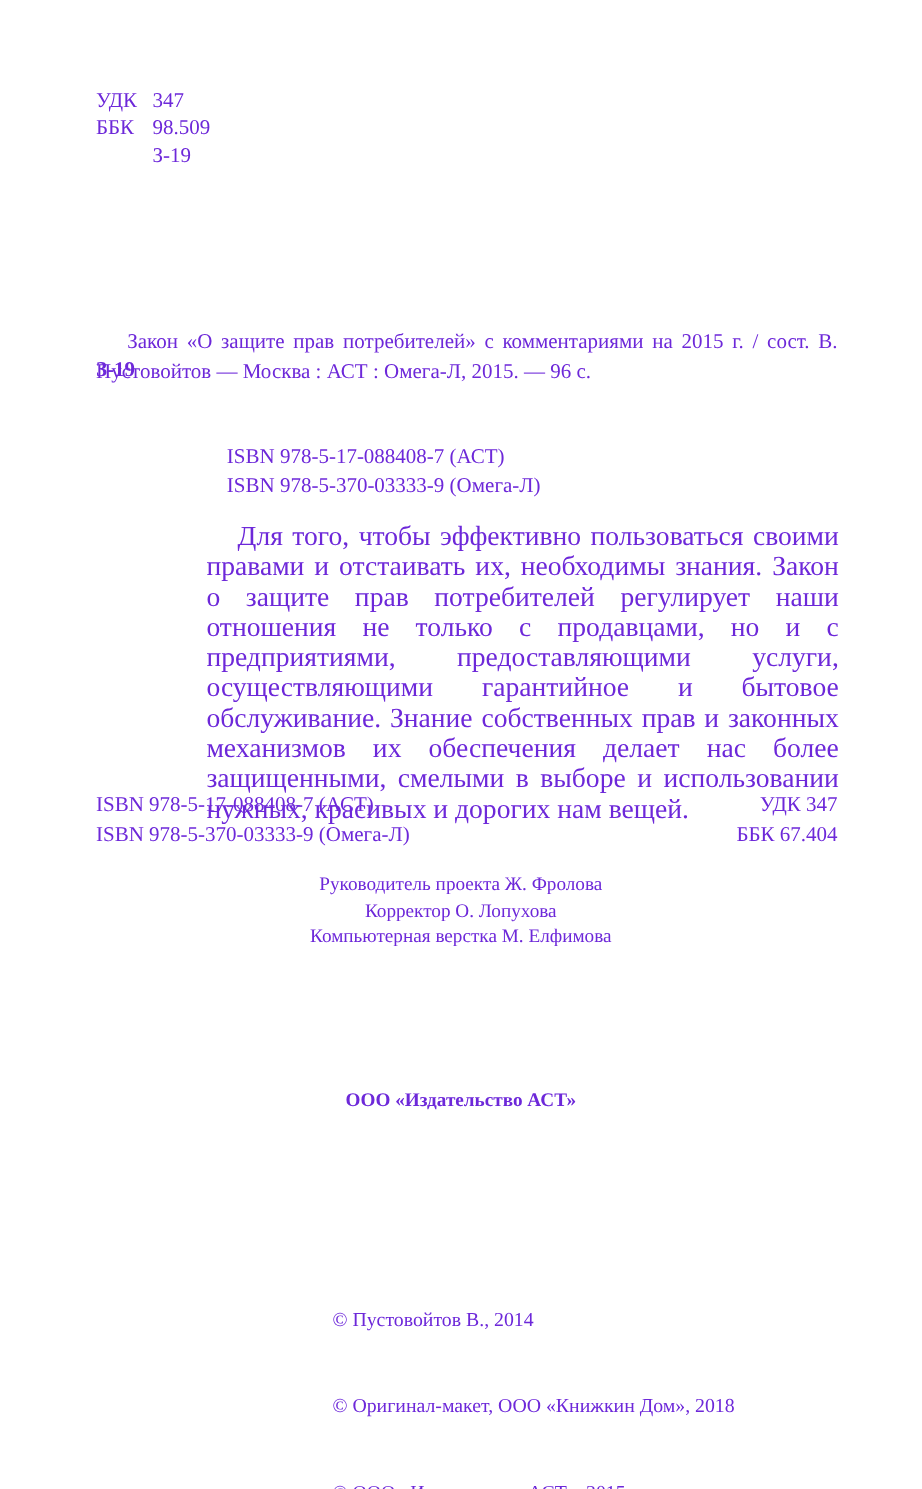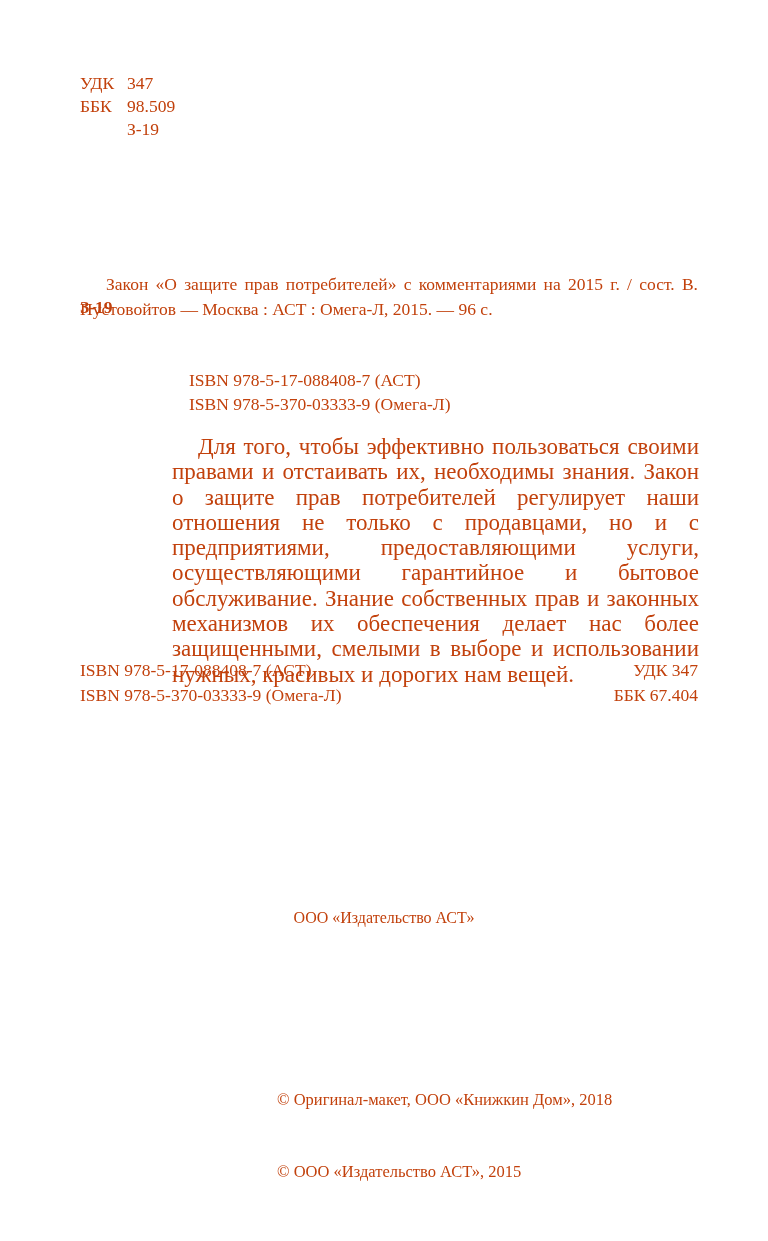--- a/index.html
+++ b/index.html
@@ -7,21 +7,21 @@
     margin: 0;
     padding: 0;
     background: #ffffff;
   }
   .page {
     position: relative;
     width: 768px;
     height: 1241px;
     margin: 0 auto;
     background: #ffffff;
-    color: #c2410c;
+    color: #6d28d9;
     font-family: "Liberation Serif", "DejaVu Serif", serif;
     overflow: hidden;
     -webkit-font-smoothing: antialiased;
   }
 
   
   .classif {
     position: absolute;
     left: 80px;
     top: 72px;
@@ -116,21 +116,21 @@
   .imprint {
     top: 808px;
     font-size: 15.6px;
     line-height: 21.5px;
   }
   .publisher {
     top: 906px;
     font-size: 16px;
     line-height: 24px;
   }
-  .publisher .name { font-weight: normal; }
+  .publisher .name { font-weight: bold; }
 
   
   .copyright {
     position: absolute;
     left: 277px;
     top: 1040px;
     font-size: 16.5px;
     line-height: 24px;
     white-space: pre;
   }
@@ -162,25 +162,31 @@
     <div class="line">
       <span>ISBN 978-5-17-088408-7 (АСТ)</span>
       <span>УДК 347</span>
     </div>
     <div class="line">
       <span>ISBN 978-5-370-03333-9 (Омега-Л)</span>
       <span>ББК 67.404</span>
     </div>
   </div>
 
+  <div class="centered credits">
+    <div>Руководитель проекта Ж. Фролова</div>
+    <div>Корректор О. Лопухова</div>
+    <div>Компьютерная верстка М. Елфимова</div>
+  </div>
 
 
   <div class="centered publisher">
     <div class="name">ООО «Издательство АСТ»</div>
   </div>
 
   <div class="copyright">
+    <div>© Пустовойтов В., 2014</div>
     <div>© Оригинал-макет, ООО «Книжкин Дом», 2018</div>
     <div>© ООО «Издательство АСТ», 2015</div>
     
   </div>
 
 </div>
 
 </body></html>

